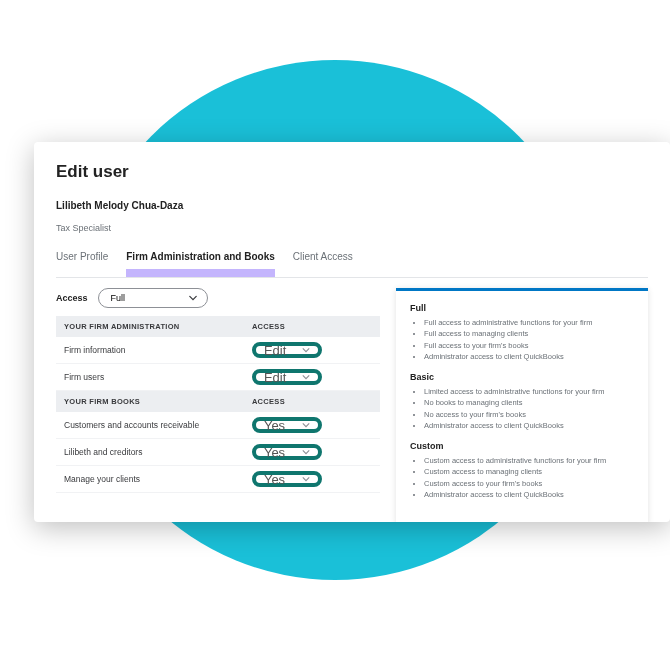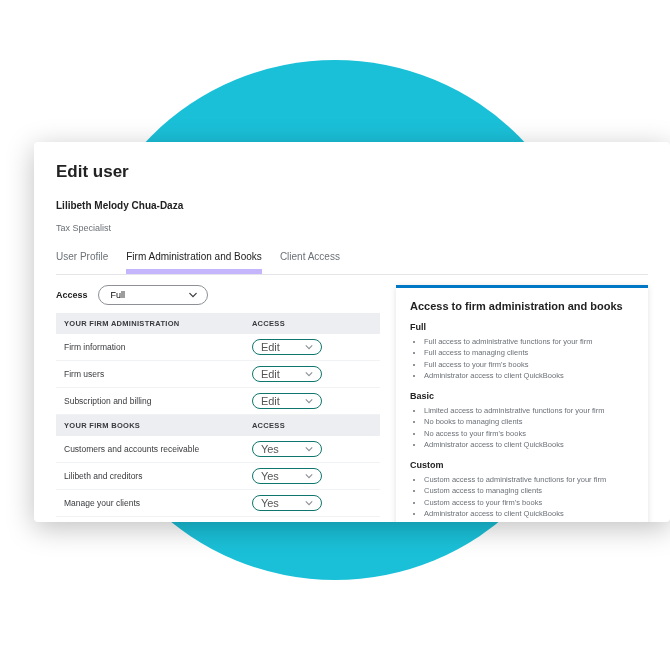--- a/index.html
+++ b/index.html
@@ -27,42 +27,42 @@
   box-shadow: 0 6px 28px rgba(0,0,0,0.25);
   z-index: 1;
   padding: 20px 22px;
   overflow: hidden;
 }
 .page-title { font-size: 17px; font-weight: 700; color: #222; margin-bottom: 18px; }
 .user-name { font-size: 10px; font-weight: 600; color: #222; }
 .user-role { font-size: 9px; color: #6b7177; margin-top: 12px; margin-bottom: 12px; }
 .tabs { display: flex; gap: 18px; border-bottom: 1px solid #e3e5e8; margin-bottom: 10px; }
 .tab { font-size: 10px; color: #6b7177; padding: 6px 0 7px; cursor: pointer; border-bottom: 2px solid transparent; }
-.tab.active { color: #222; font-weight: 400; border-bottom: 5px solid #c4b5fd; }
+.tab.active { color: #222; font-weight: 700; border-bottom: 8px solid #c4b5fd; }
 .content { display: flex; gap: 16px; }
 .left { flex: 1; }
 .right { width: 252px; }
 .access-row { display: flex; align-items: center; gap: 10px; margin-bottom: 8px; }
 .access-label { font-size: 9px; font-weight: 600; color: #222; }
 .pill-select {
   display: flex; align-items: center; justify-content: space-between;
   border: 1px solid #8d9096; border-radius: 14px;
   padding: 3px 10px 3px 12px; width: 110px; height: 20px;
   font-size: 9px; cursor: pointer; background: #fff;
 }
 .chev { width: 8px; height: 8px; }
 .tbl { width: 100%; border-collapse: collapse; }
 .tbl .hdr td { background: #eceef1; font-size: 7.5px; font-weight: 700; color: #393a3d; letter-spacing: 0.3px; padding: 6px 8px; }
 .tbl .row td { font-size: 8.5px; color: #393a3d; padding: 5px 8px; border-bottom: 1px solid #f1f2f4; }
 .tbl .row td:first-child { width: 58%; }
 .mini-select {
   display: flex; align-items: center; justify-content: space-between;
-  border: 1px solid #0f766e; border-radius: 10px;
+  border: 4px solid #0f766e; border-radius: 10px;
   padding: 2px 8px; width: 70px; height: 16px;
-  font-size: 11px; cursor: pointer; background: #fff; color: #555;
+  font-size: 13px; cursor: pointer; background: #fff; color: #555;
 }
 .panel {
   border-top: 3px solid #0077c5;
   background: #fff;
   box-shadow: 0 1px 6px rgba(0,0,0,0.12);
   padding: 12px 14px 14px;
 }
 .panel-title { font-size: 11px; font-weight: 600; color: #222; margin-bottom: 10px; }
 .lvl-name { font-size: 9px; font-weight: 700; color: #222; margin-bottom: 4px; }
 .panel ul { list-style: disc; padding-left: 14px; margin-bottom: 10px; }
@@ -118,31 +118,20 @@
               <td>Firm users</td>
               <td>
                 <div class="mini-select">
                   <span>Edit</span>
                   <svg class="chev" viewBox="0 0 10 10">
                     <path d="M1 3 L5 7 L9 3" stroke="#8d9096" stroke-width="1.4" fill="none"></path>
                   </svg>
                 </div>
               </td>
             </tr>
-        <tr class="row">
-              <td>Subscription and billing</td>
-              <td>
-                <div class="mini-select">
-                  <span>Edit</span>
-                  <svg class="chev" viewBox="0 0 10 10">
-                    <path d="M1 3 L5 7 L9 3" stroke="#8d9096" stroke-width="1.4" fill="none"></path>
-                  </svg>
-                </div>
-              </td>
-            </tr>
 
         <tr class="hdr">
               <td>YOUR FIRM BOOKS</td>
               <td>ACCESS</td>
             </tr>
         <tr class="row">
               <td>Customers and accounts receivable</td>
               <td>
                 <div class="mini-select">
                   <span>Yes</span>
@@ -174,21 +163,20 @@
                   </svg>
                 </div>
               </td>
             </tr>
       </tbody>
         </table>
     </div>
 
     <div class="right">
       <div class="panel">
-        <div class="panel-title">Access to firm administration and books</div>
         <div class="lvl-name">Full</div>
         <ul>
           <li>Full access to administrative functions for your firm</li>
           <li>Full access to managing clients</li>
           <li>Full access to your firm's books</li>
           <li>Administrator access to client QuickBooks</li>
         </ul>
         <div class="lvl-name">Basic</div>
         <ul>
           <li>Limited access to administrative functions for your firm</li>

